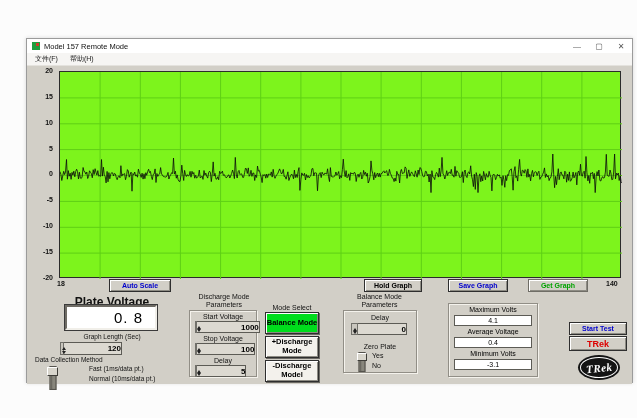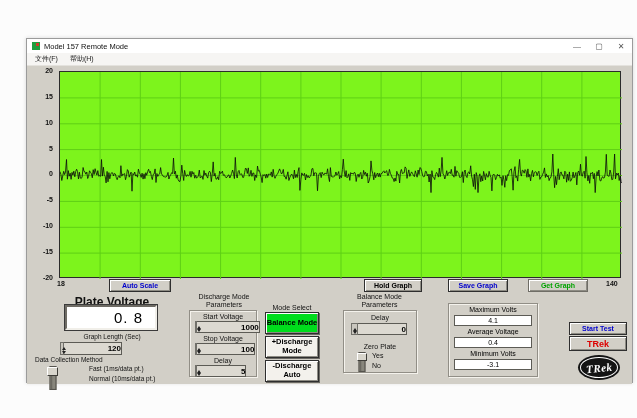--- a/index.html
+++ b/index.html
@@ -179,21 +179,21 @@
     <span class="arrows">
         <i class="up"></i>
         <i class="dn"></i>
       </span>
     <span class="spinbox">5</span>
   </div>
 
   <div class="lbl lblc" style="left:238px;top:265px;width:54px;">Mode Select</div>
   <div class="modebtn active" style="top:273px;">Balance Mode</div>
   <div class="modebtn" style="top:297px;">+Discharge Mode</div>
-  <div class="modebtn" style="top:321px;">-Discharge Auto</div>
+  <div class="modebtn" style="top:321px;">-Discharge Model</div>
 
   <div class="lbl lblc" style="left:310px;top:254px;width:85px;">Balance Mode</div>
   <div class="lbl lblc" style="left:310px;top:262px;width:85px;">Parameters</div>
   <div class="groupbox" style="left:316px;top:271px;width:74px;height:63px;"></div>
   <div class="lbl lblc" style="left:316px;top:275px;width:74px;">Delay</div>
   <div class="spin" style="left:324px;top:284px;width:56px;height:12px;">
     <span class="arrows">
         <i class="up"></i>
         <i class="dn"></i>
       </span>

